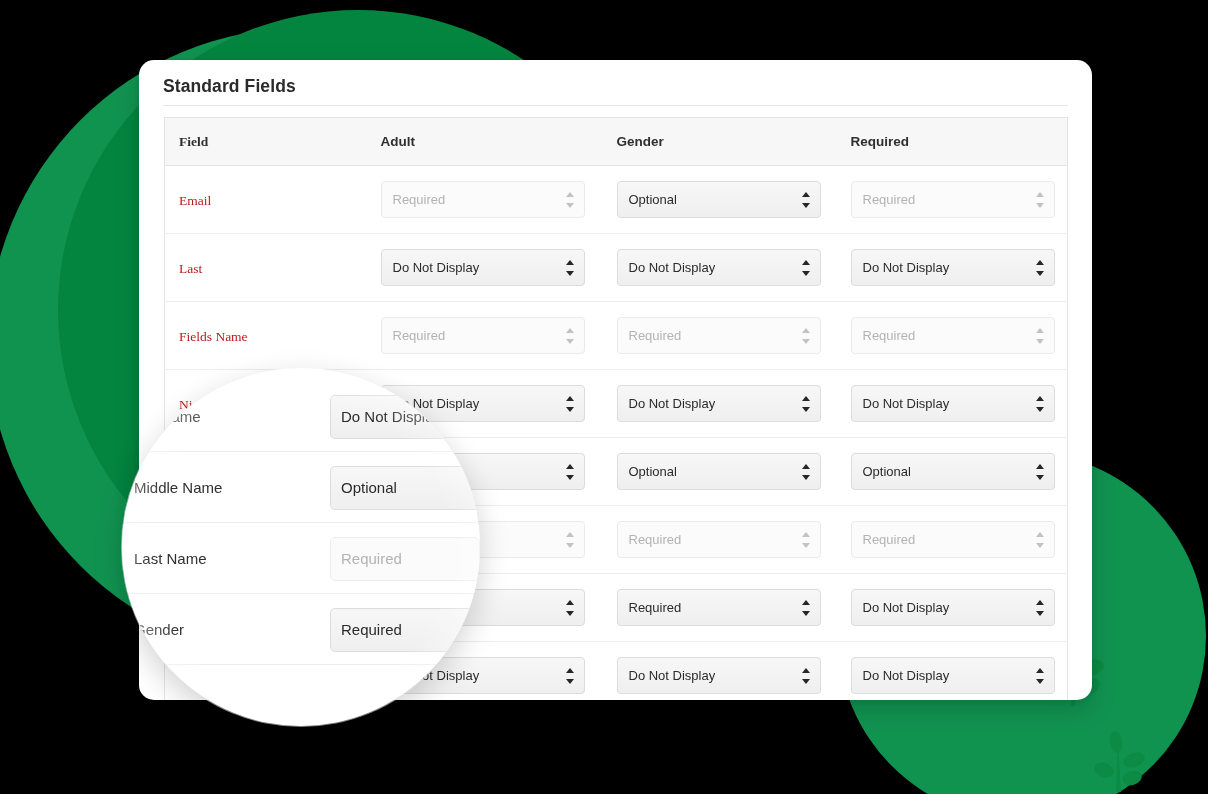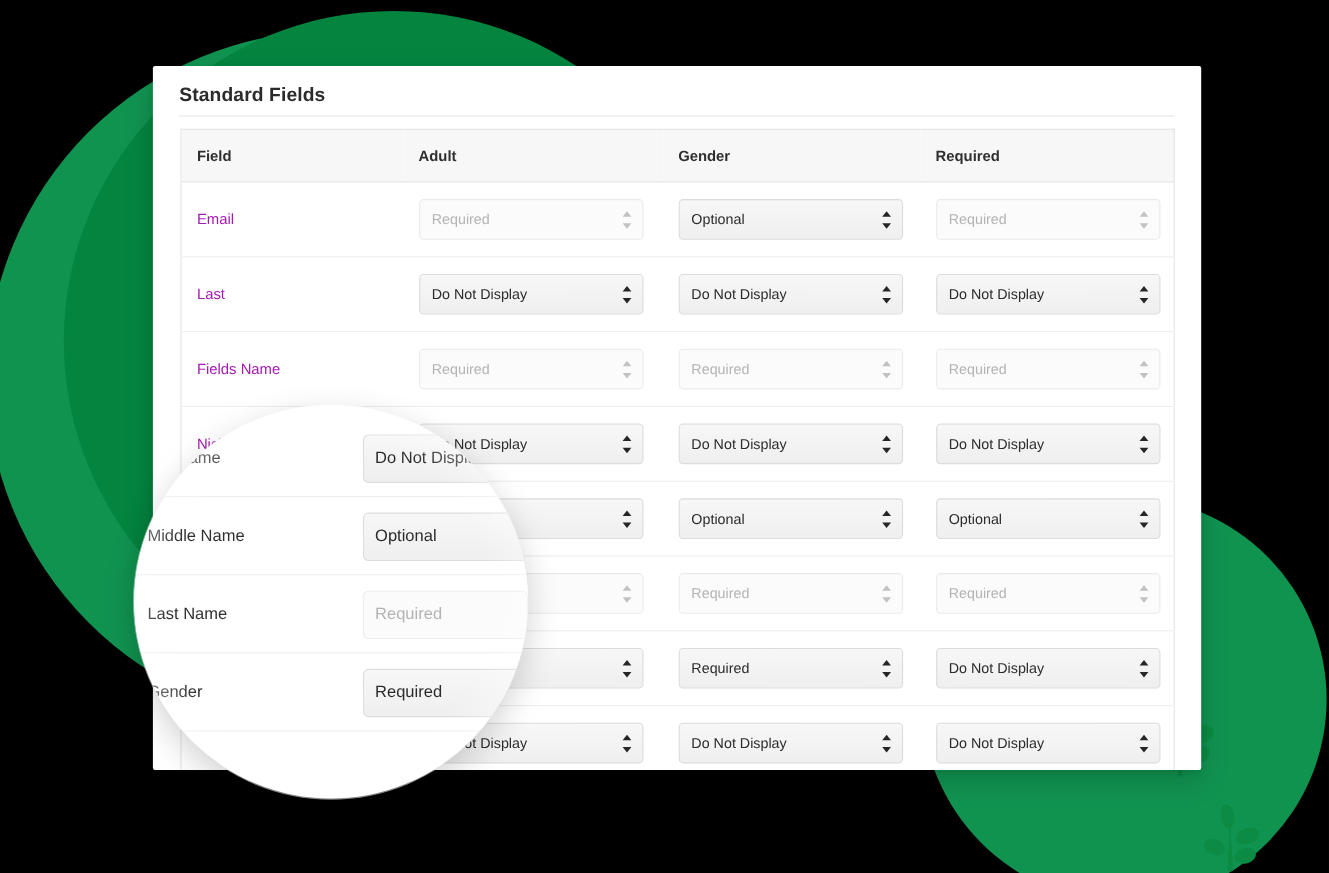--- a/index.html
+++ b/index.html
@@ -53,21 +53,21 @@
   #sprig-bottom { left: 1094px; top: 730px; }
 
   
   #card {
     position: absolute;
     left: 139px;
     top: 60px;
     width: 953px;
     height: 640px;
     background: #ffffff;
-    border-radius: 2px;
+    border-radius: 15px;
     box-shadow: 0 10px 26px rgba(0,0,0,0.16), 0 2px 6px rgba(0,0,0,0.08);
     overflow: hidden;
   }
 
   #card-title {
     position: absolute;
     left: 24px;
     top: 16px;
     font-size: 17.5px;
     font-weight: bold;
@@ -108,28 +108,28 @@
     height: 48px;
   }
   #fields-table tbody td {
     border-bottom: 1px solid #ededed;
     padding: 11px 0 11px 14px;
     height: 68px;
     vertical-align: middle;
   }
   #fields-table tbody tr:last-child td { border-bottom: none; }
 
-  .col-field  { width: 202px; }
+  .col-field  { width: 202px; font-family: Liberation Serif, serif; }
   .col-adult  { width: 236px; }
   .col-minor  { width: 234px; }
   .col-guard  { width: 231px; }
 
   .field-label {
     font-size: 13.5px;
-    color: #a21caf;
+    color: #b91c1c;
     font-weight: normal;
   }
 
   
   .sel {
     position: relative;
     width: 204px;
     height: 37px;
     border: 1px solid #dcdcdc;
     border-radius: 4px;

